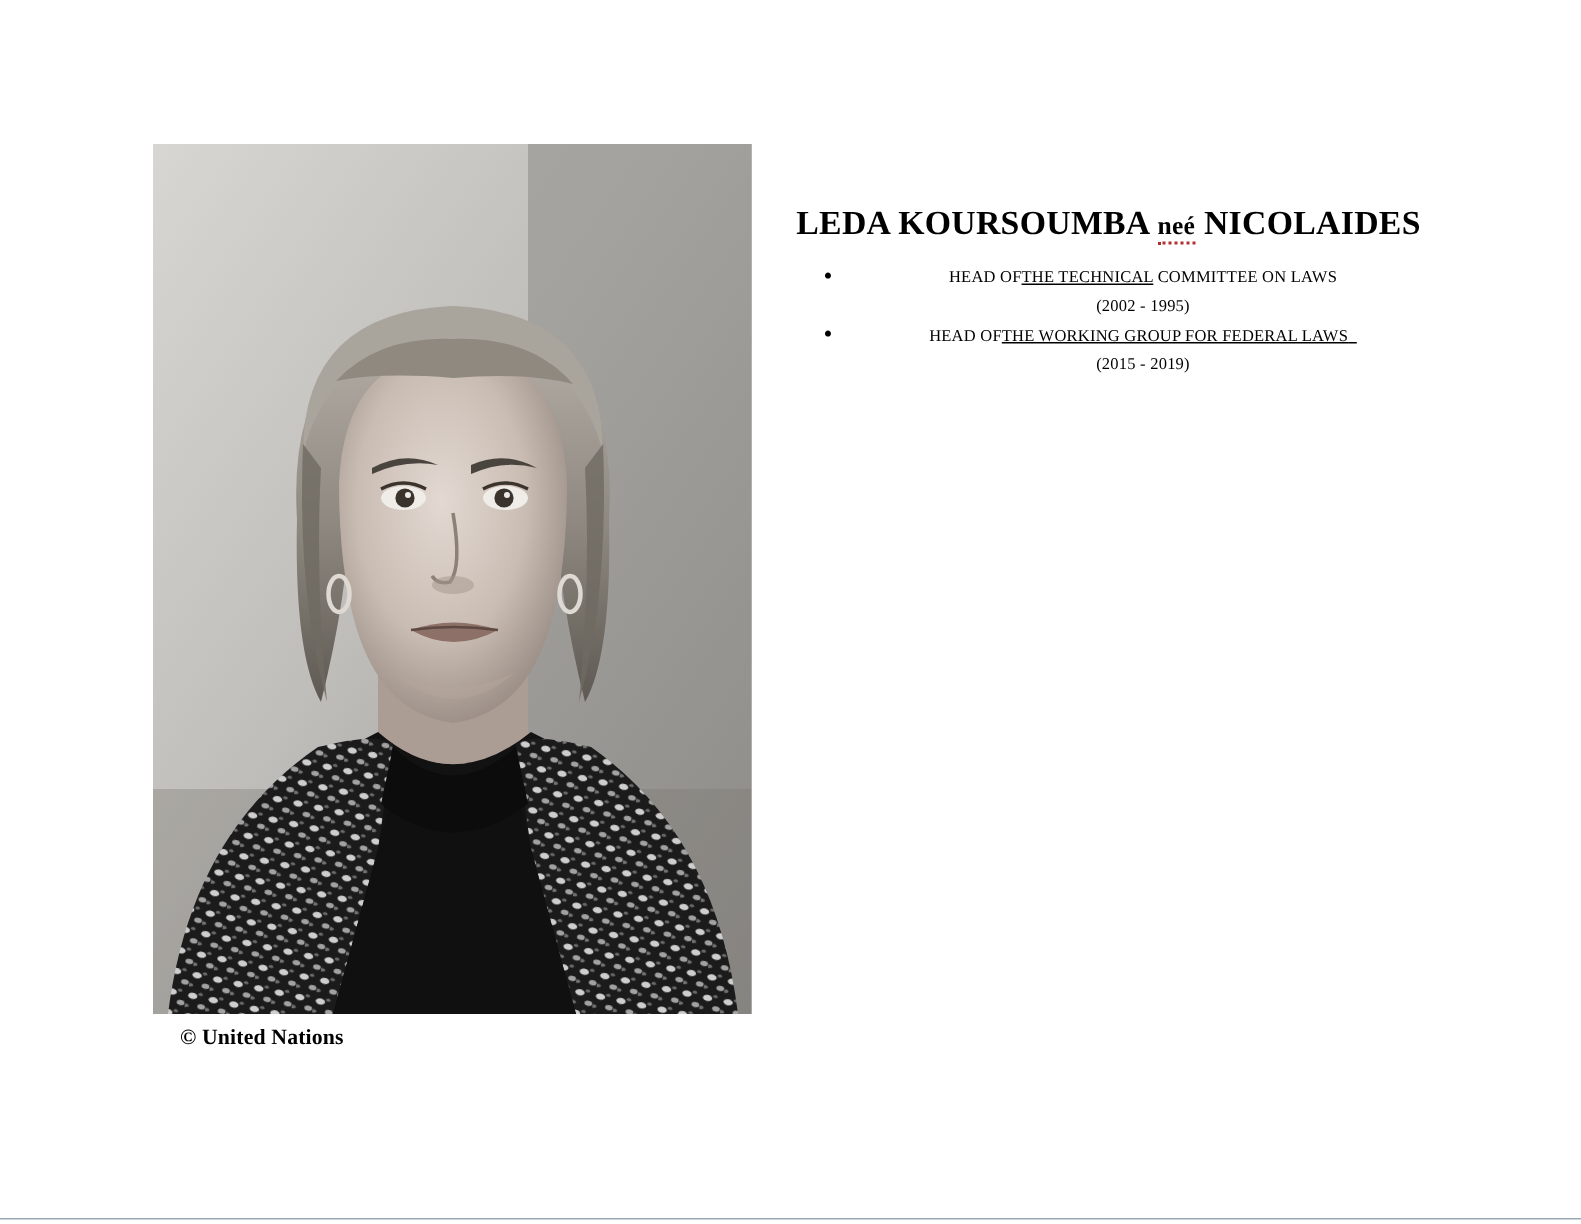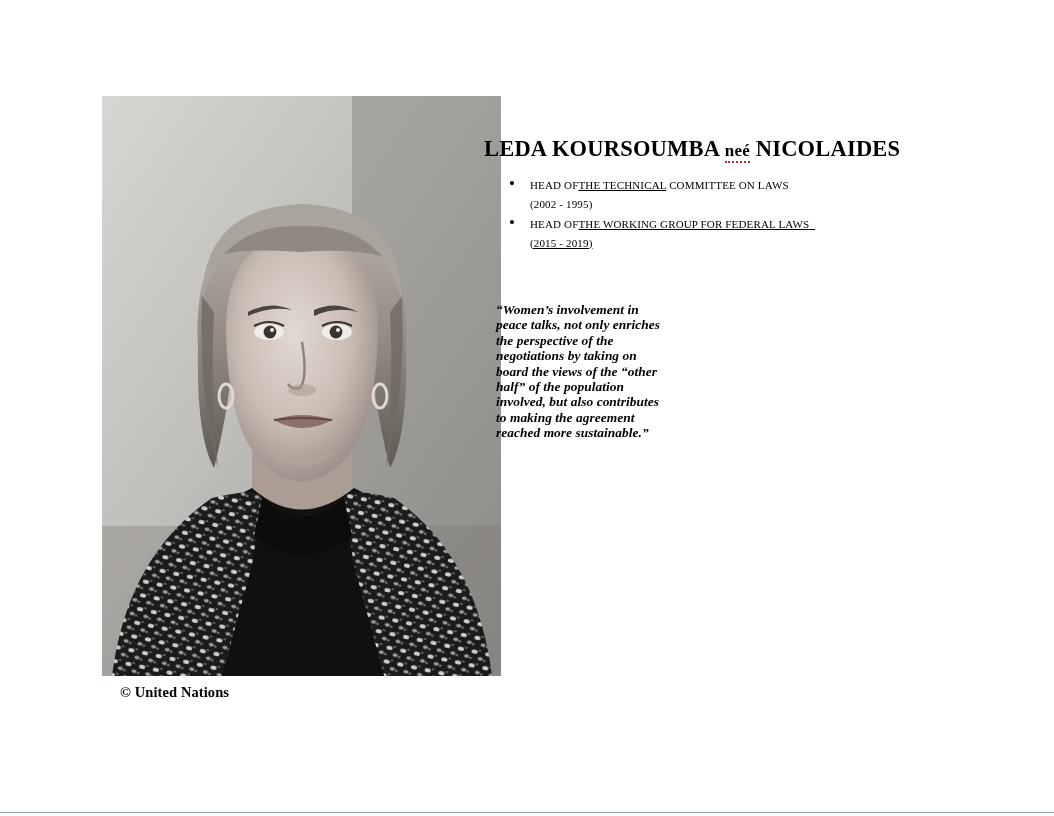--- a/index.html
+++ b/index.html
@@ -44,23 +44,24 @@
     padding-left: 18px;
     font-size: 14.5px;
     font-weight: bold;
     font-family: "Liberation Serif", serif;
     letter-spacing: 0.1px;
   }
 
   
   .content {
     position: absolute;
-    left: 484px;
+    left: 524px;
     top: 136px;
     width: 430px;
+    text-align: center;
   }
   .name-heading {
     font-size: 22.5px;
     font-weight: bold;
     font-family: "Liberation Serif", serif;
     letter-spacing: 0.2px;
     white-space: nowrap;
     margin: 0;
   }
   .name-heading .nee {
@@ -87,21 +88,20 @@
     left: -21px;
     top: -1px;
     font-size: 17px;
   }
   .u { text-decoration: underline; }
   .trail-u {
     text-decoration: underline;
     white-space: pre;
   }
   .paren-u {
-    text-decoration: underline;
   }
 
   .quote {
     position: absolute;
     left: 12px;
     top: 166px;
     width: 168px;
     font-family: "Liberation Serif", serif;
     font-style: italic;
     font-weight: bold;
@@ -227,17 +227,16 @@
       <li>
         <span>HEAD OF</span><span class="u">THE TECHNICAL</span><span> COMMITTEE ON LAWS</span><br>
         <span>(2002 - 1995)</span>
       </li>
       <li>
         <span>HEAD OF</span><span class="u">THE WORKING GROUP FOR FEDERAL LAWS</span><span class="trail-u">  </span><br>
         <span class="paren-u">(2015 - 2019)</span>
       </li>
     </ul>
 
-    <div class="quote">“Women’s involvement in peace talks, not only enriches the perspective of the negotiations by taking on board the views of the “other half” of the population involved, but also contributes to making the agreement reached more sustainable.”</div>
   </div>
 
   <div class="footer-rule"></div>
 </div>
 
 </body></html>

